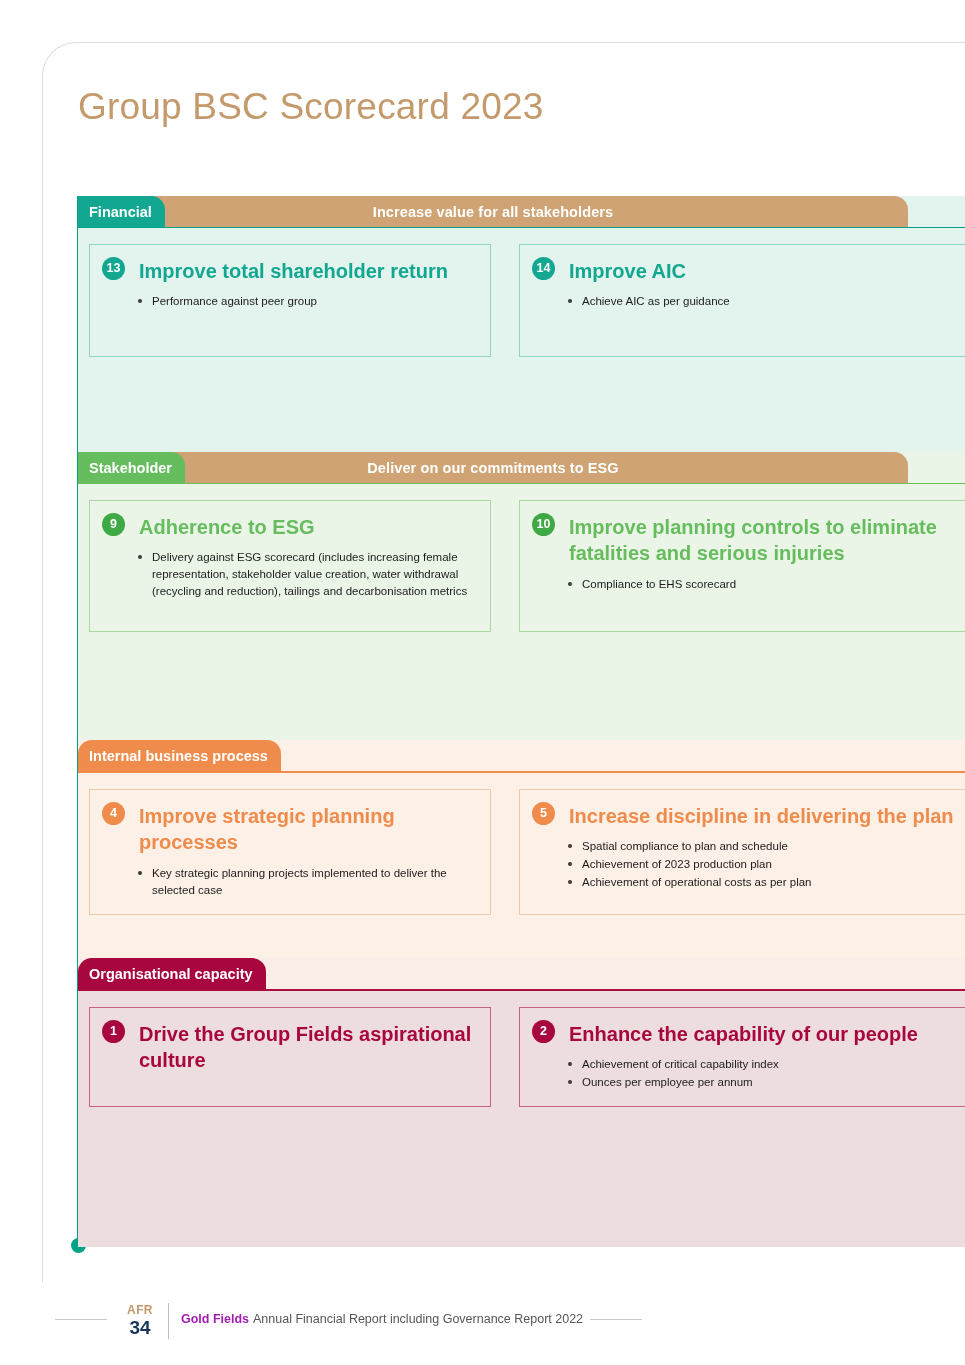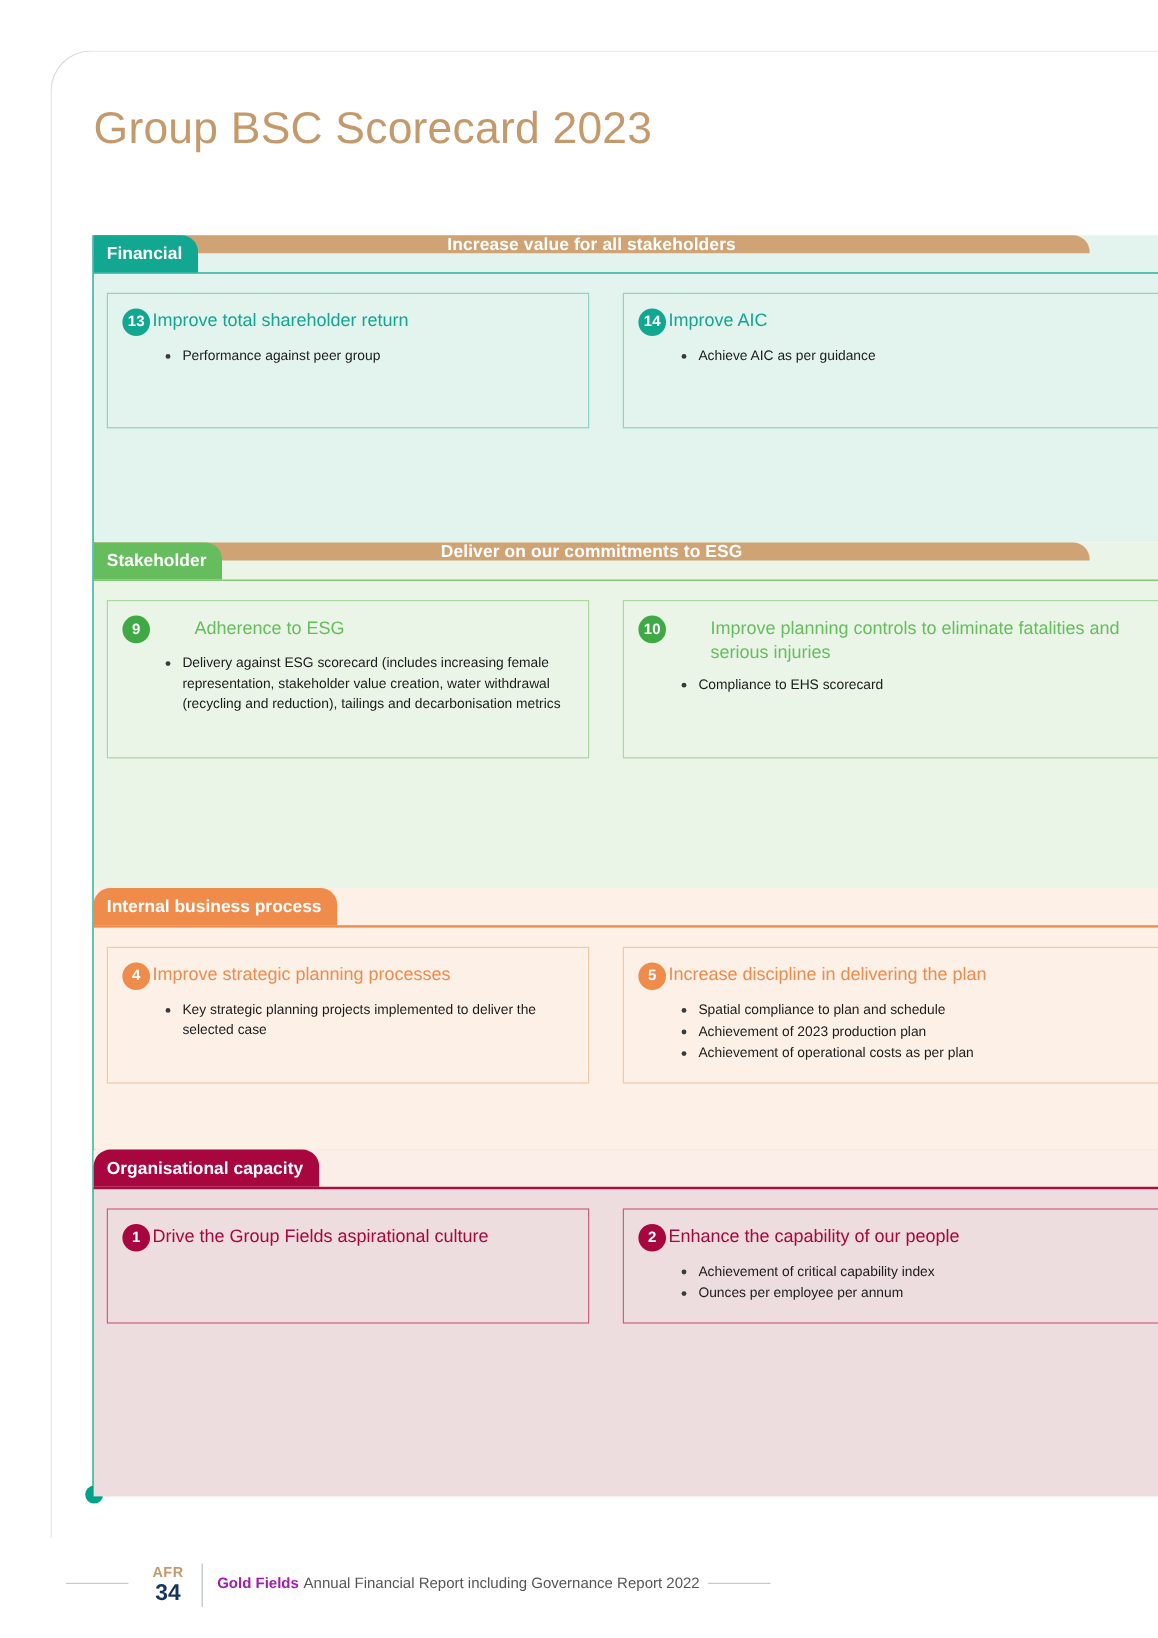--- a/index.html
+++ b/index.html
@@ -70,21 +70,21 @@
   }
 
   .band-header {
     position: relative;
     height: 31px;
   }
   .band-strap {
     position: absolute;
     left: 0;
     top: 0;
-    height: 15px;
+    height: 31px;
     width: 830px;
     background: #cfa373;
     border-top-right-radius: 14px;
     display: flex;
     align-items: center;
     justify-content: center;
   }
   .band-strap-label {
     color: #ffffff;
     font-size: 14.5px;
@@ -122,39 +122,39 @@
   .card {
     border: 1px solid;
     padding: 11px 14px 14px 12px;
   }
   .card-a { width: 402px; }
   .card-b { width: 456px; }
 
   .card-head {
     display: flex;
     align-items: flex-start;
-    gap: 2px;
+    gap: 14px;
   }
   .badge {
     flex: 0 0 auto;
     width: 23px;
     height: 23px;
     border-radius: 50%;
     color: #ffffff;
     font-size: 12.5px;
     font-weight: bold;
     display: flex;
     align-items: center;
     justify-content: center;
     line-height: 1;
     margin-top: 1px;
   }
   .card-title {
-    font-size: 15px;
-    font-weight: normal;
+    font-size: 20px;
+    font-weight: bold;
     line-height: 1.32;
     padding-top: 2px;
   }
   .card-points {
     list-style: none;
     margin: 9px 0 0 36px;
   }
   .card-points li {
     position: relative;
     font-size: 11.5px;
@@ -181,21 +181,21 @@
   #band-financial .card { border-color: #8fd3c4; background: #e3f3ee; min-height: 113px; }
   #band-financial .badge { background: #12a790; }
   #band-financial .card-title { color: #12a790; }
 
   
   #band-stakeholder { top: 452px; height: 288px; background: #eaf5e7; }
   #band-stakeholder .band-body { height: 257px; border-top: 1px solid #6cbe5c; }
   #band-stakeholder .band-tab { background: #65bd5d; }
   #band-stakeholder .card { border-color: #a9d8a0; background: #eaf5e7; min-height: 132px; }
   #band-stakeholder .badge { background: #3fa945; }
-  #band-stakeholder .card-title { color: #65bd5d; margin-left: 35px; }
+  #band-stakeholder .card-title { color: #65bd5d; }
   #band-stakeholder .band-strap { width: 830px; }
 
   
   #band-internal { top: 740px; height: 218px; background: #fdf0e7; }
   #band-internal .band-body { height: 187px; border-top: 2px solid #ef8b4b; }
   #band-internal .band-tab { background: #ef8b4b; border-top-left-radius: 14px; }
   #band-internal .card { border-color: #f3c8a6; background: #fdf0e7; min-height: 98px; }
   #band-internal .badge { background: #ef8b4b; }
   #band-internal .card-title { color: #ef8b4b; }
 

